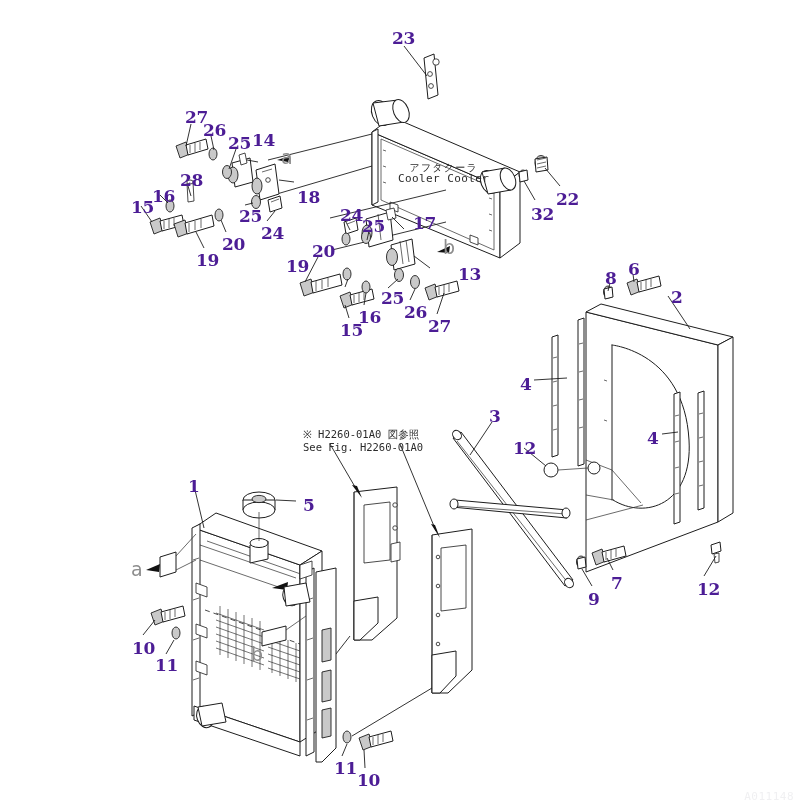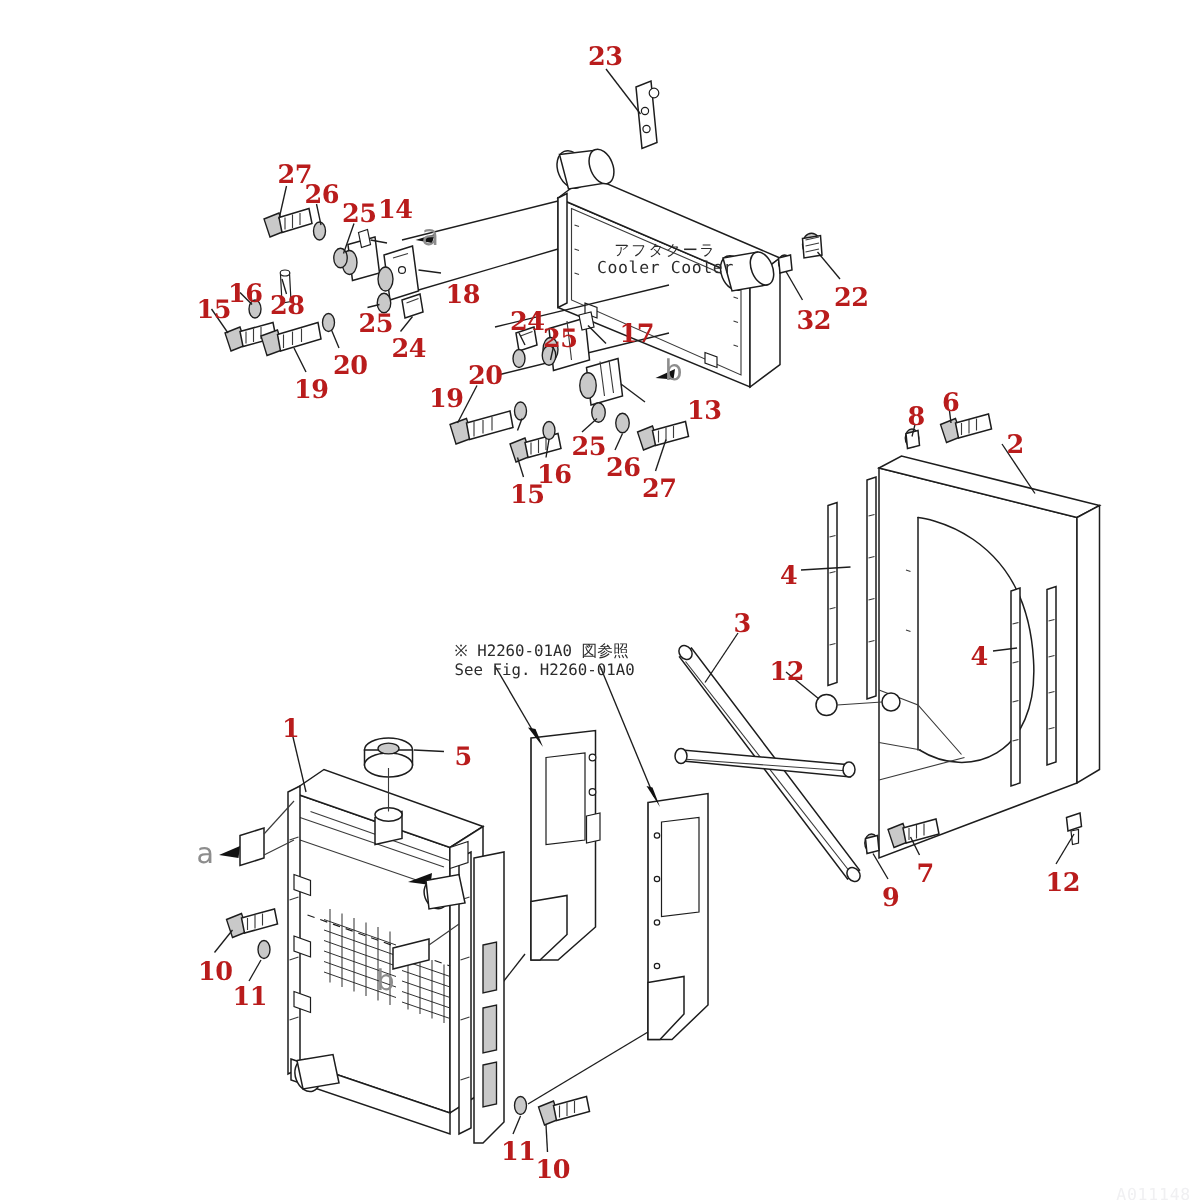--- a/index.html
+++ b/index.html
@@ -7,21 +7,21 @@
   body{
     width:800px;height:800px;overflow:hidden;position:relative;
     font-family:"DejaVu Sans",sans-serif;
   }
   #stage{position:absolute;left:0;top:0;width:800px;height:800px;}
   #svgroot{position:absolute;left:0;top:0;width:800px;height:800px;}
 
   
   .callout{
     position:absolute;
-    color:#b91c1c;
+    color:#4c1d95;
     font-family:"DejaVu Serif",serif;
     font-weight:bold;
     font-size:17px;
     line-height:1;
     letter-spacing:-0.3px;
     white-space:nowrap;
     user-select:none;
   }
   
   .refletter{
@@ -468,21 +468,21 @@
 
 <div id="corner-code">A011148</div>
 
 <div id="labels">
       <div class="callout" style="left: 392px; top: 30px;">23</div>
       <div class="callout" style="left: 185px; top: 109px;">27</div>
       <div class="callout" style="left: 203px; top: 122px;">26</div>
       <div class="callout" style="left: 228px; top: 135px;">25</div>
       <div class="callout" style="left: 252px; top: 132px;">14</div>
       <div class="callout" style="left: 297px; top: 189px;">18</div>
-      <div class="callout" style="left: 180px; top: 172px; margin-top: 24px;">28</div>
+      <div class="callout" style="left: 180px; top: 172px;">28</div>
       <div class="callout" style="left: 152px; top: 188px;">16</div>
       <div class="callout" style="left: 131px; top: 199px;">15</div>
       <div class="callout" style="left: 239px; top: 208px;">25</div>
       <div class="callout" style="left: 261px; top: 225px;">24</div>
       <div class="callout" style="left: 222px; top: 236px;">20</div>
       <div class="callout" style="left: 196px; top: 252px;">19</div>
       <div class="callout" style="left: 340px; top: 207px;">24</div>
       <div class="callout" style="left: 362px; top: 218px;">25</div>
       <div class="callout" style="left: 398px; top: 215px; margin-left: 15px;">17</div>
       <div class="callout" style="left: 312px; top: 243px;">20</div>

